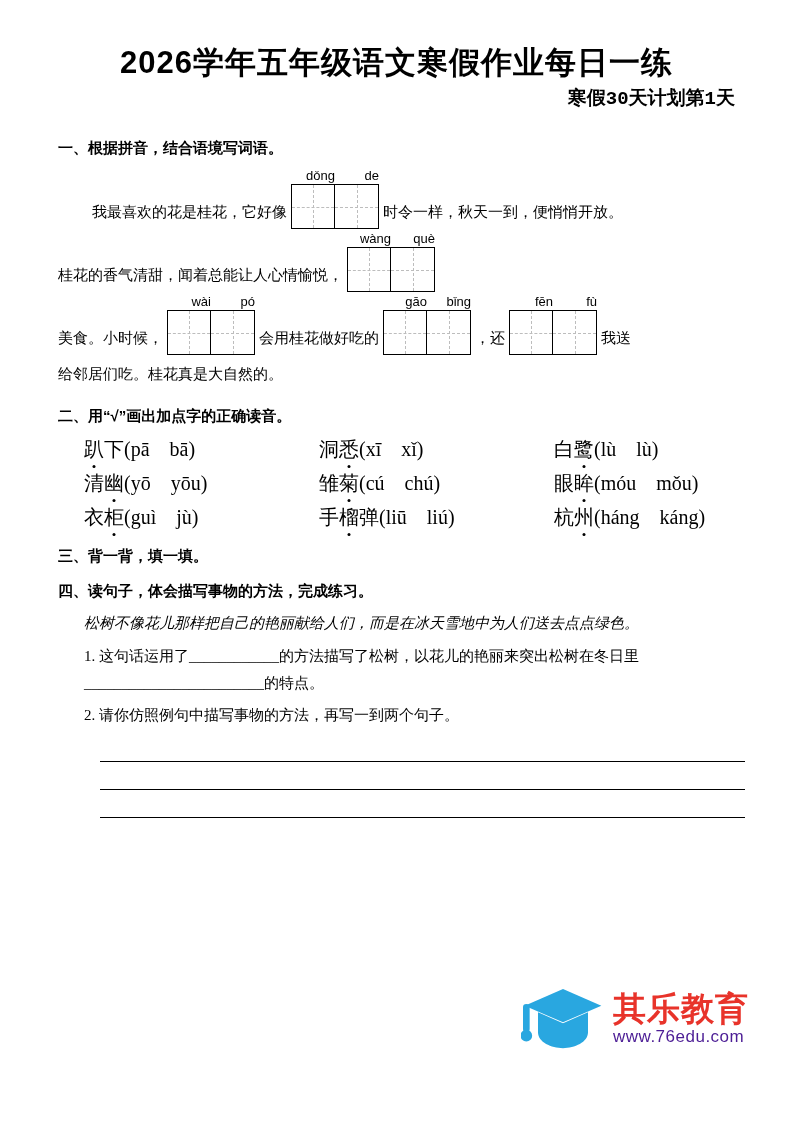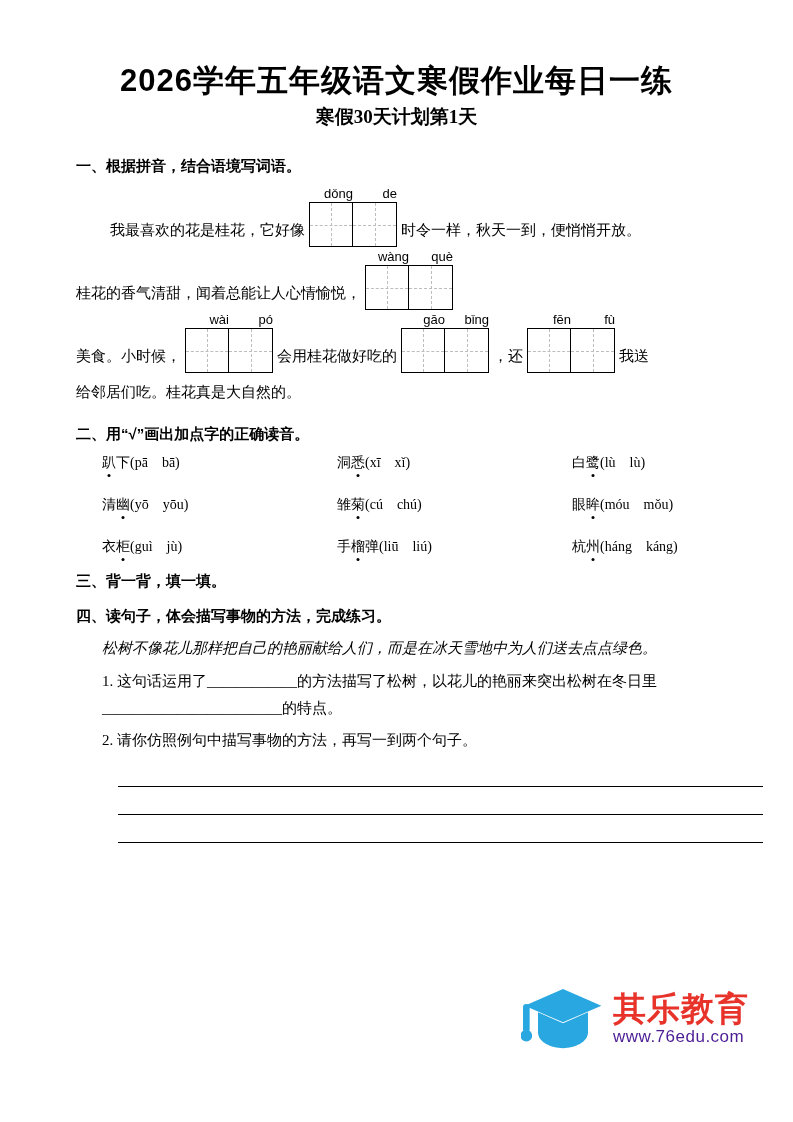--- a/index.html
+++ b/index.html
@@ -12,38 +12,38 @@
     height: 1122px;
     font-family: "Liberation Serif", "DejaVu Serif", serif;
     color: #000000;
     position: relative;
     overflow: hidden;
   }
   .page {
     width: 793px;
     height: 1080px;
     position: relative;
-    padding: 18px;
+    padding: 0;
     box-sizing: border-box;
   }
   .inner {
     padding: 44px 58px 0 58px;
   }
   .doc-title {
     text-align: center;
     font-family: "Liberation Sans", sans-serif;
     font-weight: bold;
     font-size: 31px;
     letter-spacing: 1px;
     margin: 0 0 4px 0;
     line-height: 1.25;
   }
   .doc-subtitle {
-    text-align: center;
-    font-family: Liberation Serif, serif;
+    text-align: right;
+    font-family: Liberation Mono, monospace;
     font-weight: bold;
     font-size: 19px;
     margin: 0 0 26px 0;
     line-height: 1.3;
   }
   .section-head {
     font-family: "Liberation Sans", sans-serif;
     font-weight: bold;
     font-size: 15px;
     margin: 14px 0 10px 0;
@@ -112,22 +112,22 @@
     left: 0;
     right: 0;
     height: 0;
     border-top: 1px dashed #bdbdbd;
   }
 
   
   .choice-grid {
     display: grid;
     grid-template-columns: 235px 235px 1fr;
-    row-gap: 24px;
-    font-size: 14px;
+    row-gap: 7px;
+    font-size: 20px;
     margin-left: 26px;
     margin-top: 2px;
   }
   .choice-item {
     white-space: nowrap;
   }
   .dotted {
     position: relative;
     display: inline-block;
   }

